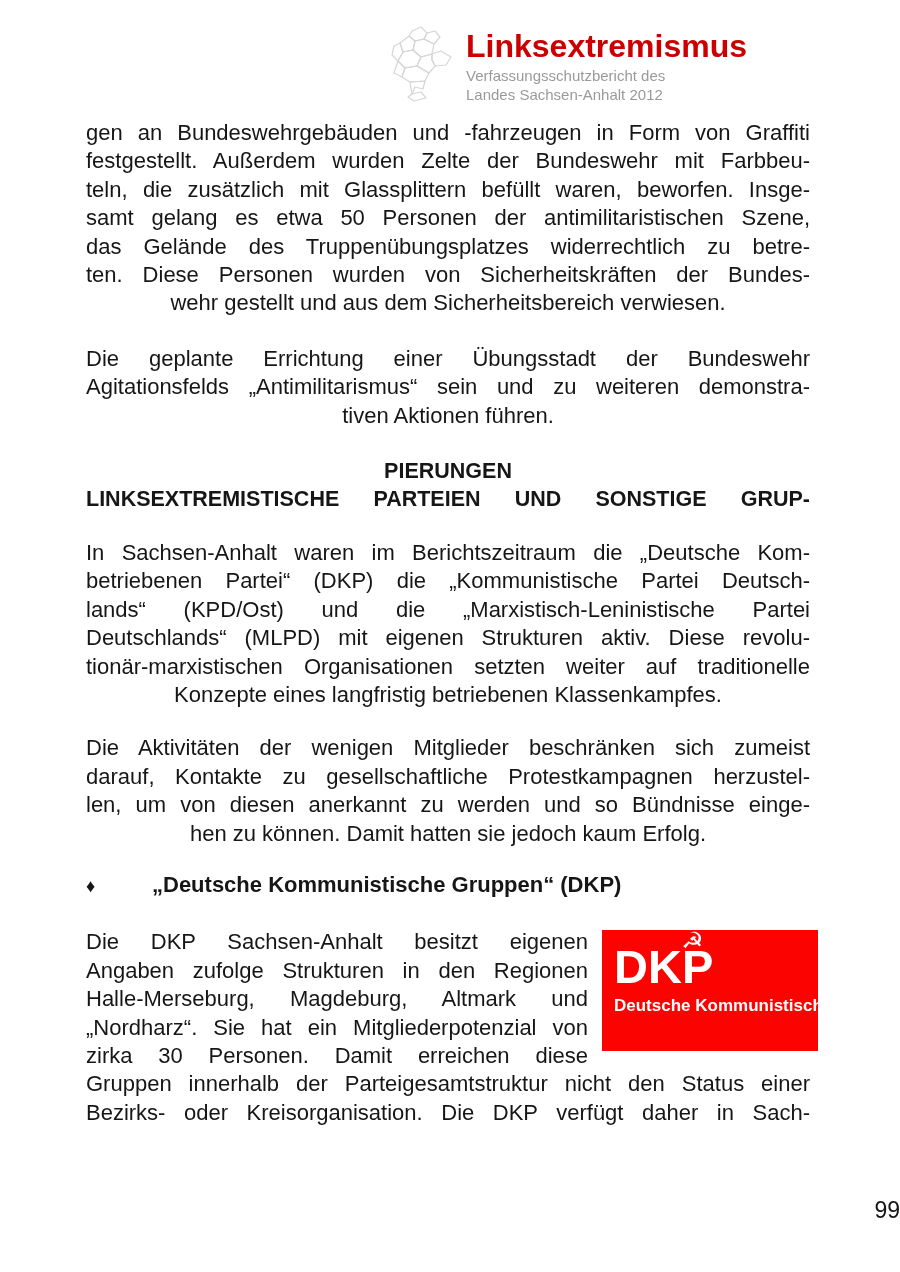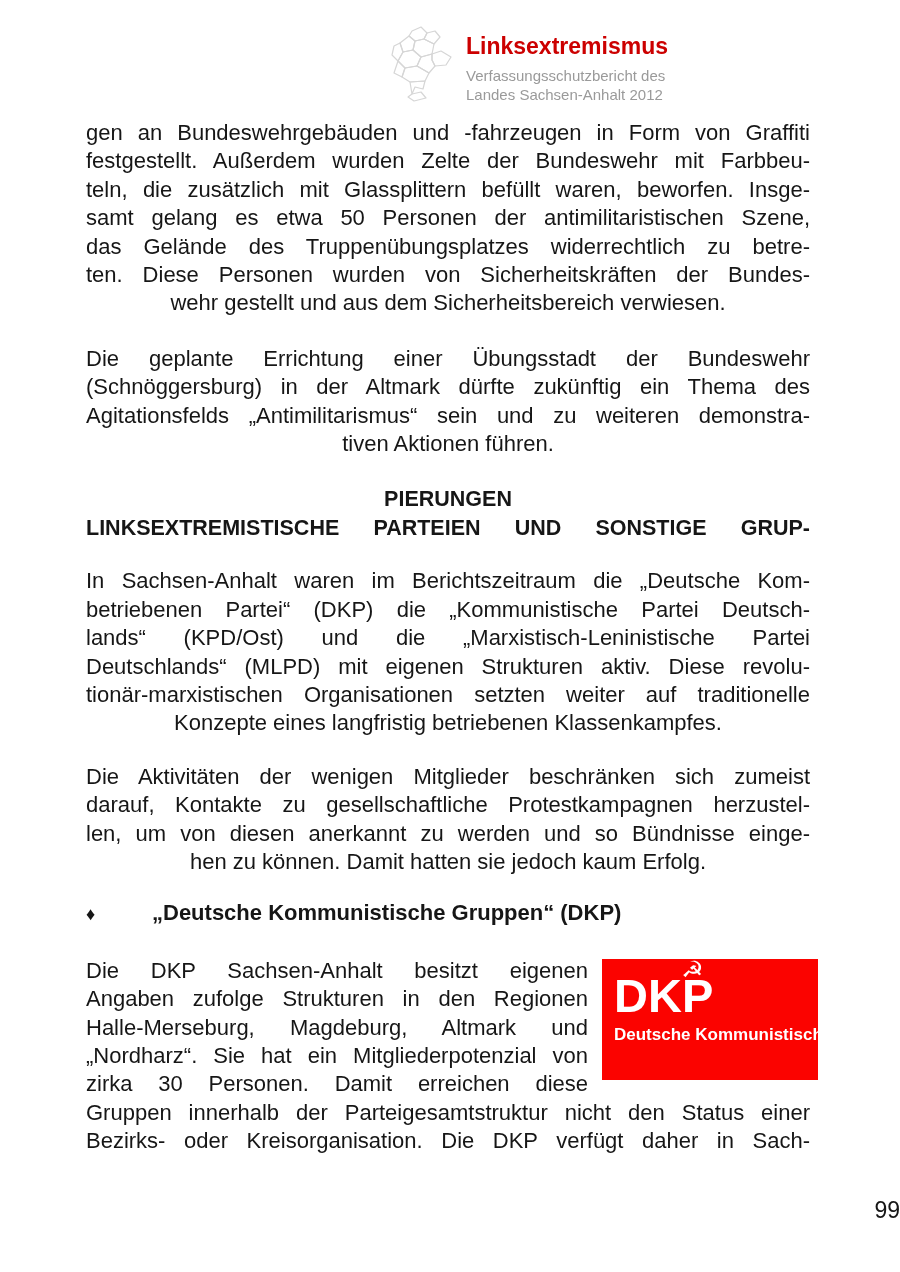--- a/index.html
+++ b/index.html
@@ -9,21 +9,21 @@
     font-family: "Liberation Sans", "DejaVu Sans", sans-serif;
     color: #161616;
     position: relative;
     overflow: hidden;
   }
 
   
   .header { position: absolute; left: 388px; top: 24px; display: flex; align-items: flex-start; }
   .map-icon { flex: 0 0 auto; }
   .header-text { margin-left: 10px; margin-top: 9px; }
-  .doc-title { font-size: 23px; font-weight: bold; color: #cc0000; line-height: 27px; letter-spacing: 0; }
+  .doc-title { font-size: 32px; font-weight: bold; color: #cc0000; line-height: 27px; letter-spacing: 0; }
   .doc-subtitle { font-size: 15px; color: #9a9a9a; line-height: 18.5px; margin-top: 7px; }
 
   
   .main { position: absolute; left: 86px; top: 119px; width: 724px; font-size: 22px; line-height: 28.4px; }
   .para { margin: 0; }
   .ln { text-align: center; }
   .ln.j { text-align: justify; text-align-last: justify; }
   .mb27 { margin-bottom: 27px; }
   .mb25 { margin-bottom: 25px; }
   .mb23 { margin-bottom: 23px; }
@@ -99,21 +99,20 @@
     <div class="ln j">festgestellt. Außerdem wurden Zelte der Bundeswehr mit Farbbeu-</div>
     <div class="ln j">teln, die zusätzlich mit Glassplittern befüllt waren, beworfen. Insge-</div>
     <div class="ln j">samt gelang es etwa 50 Personen der antimilitaristischen Szene,</div>
     <div class="ln j">das Gelände des Truppenübungsplatzes widerrechtlich zu betre-</div>
     <div class="ln j">ten. Diese Personen wurden von Sicherheitskräften der Bundes-</div>
     <div class="ln">wehr gestellt und aus dem Sicherheitsbereich verwiesen.</div>
   </div>
 
   <div class="para mb27">
     <div class="ln j">Die geplante Errichtung einer Übungsstadt der Bundeswehr</div>
-    <div class="ln j">(Schnöggersburg) in der Altmark dürfte zukünftig ein Thema des</div>
     <div class="ln j">Agitationsfelds „Antimilitarismus“ sein und zu weiteren demonstra-</div>
     <div class="ln">tiven Aktionen führen.</div>
   </div>
 
   <div class="para section-heading mb25">
     <div class="ln">PIERUNGEN</div>
     <div class="ln j">LINKSEXTREMISTISCHE PARTEIEN UND SONSTIGE GRUP-</div>
   </div>
 
   <div class="para mb25">

